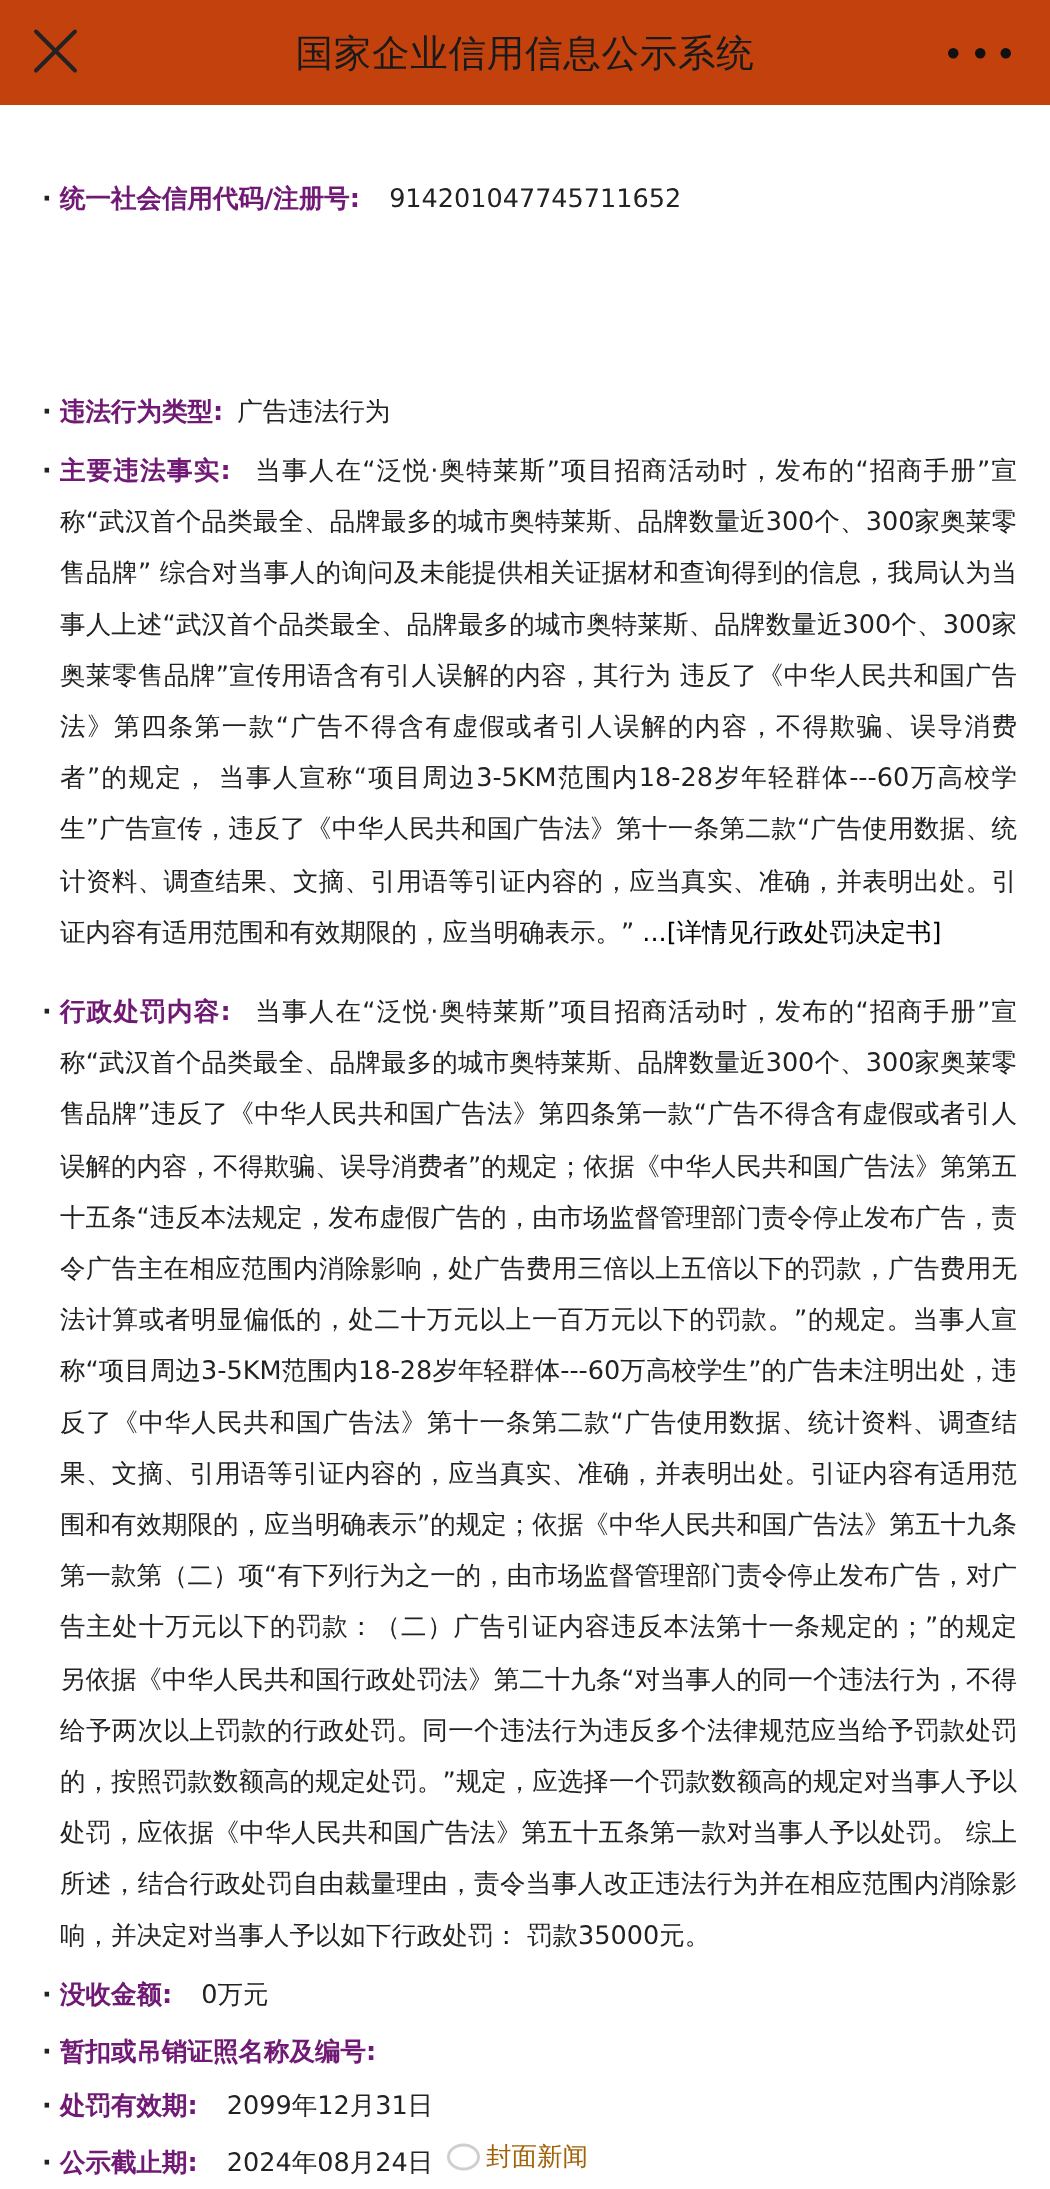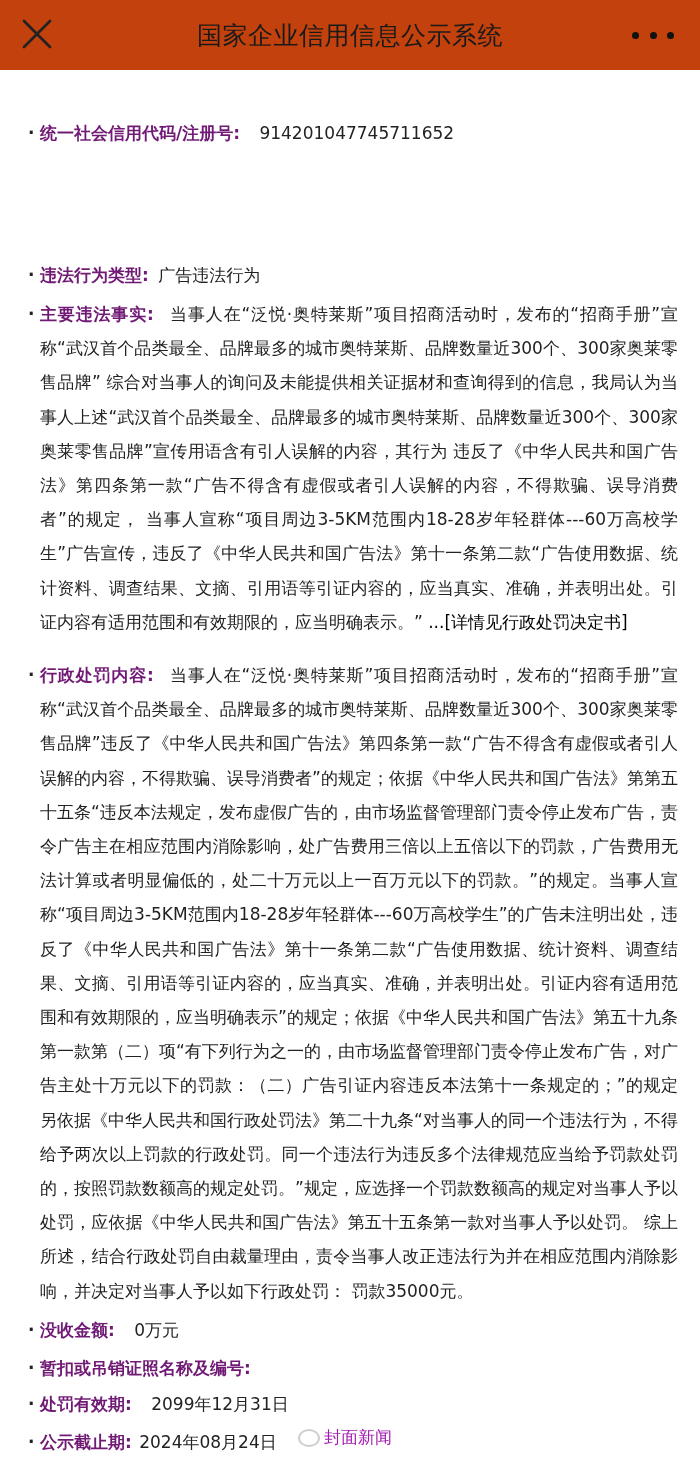--- a/index.html
+++ b/index.html
@@ -14,21 +14,21 @@
   .more-btn { position: absolute; right: 26px; top: 22px; width: 42px; height: 26px; display: flex; align-items: center; justify-content: space-between; cursor: pointer; }
   .more-btn span { width: 7px; height: 7px; border-radius: 50%; background: #111; display: block; }
   .content { position: absolute; left: 28px; top: 0; width: 650px; }
   .field { position: absolute; left: 0; width: 650px; font-size: 17px; line-height: 34.2px; }
   .bullet { position: absolute; left: 0; font-weight: bold; }
   .label { font-weight: bold; color: #701a75; }
   .value { color: #222; }
   .para { text-indent: 0; padding-left: 12px; text-align: justify; }
   .link { color: #000000; cursor: pointer; }
   .watermark {
-    position: absolute; left: 298px; top: 1426px; font-size: 17px; color: #a21caf;
+    position: absolute; left: 298px; top: 1426px; font-size: 17px; color: #a16207;
     display: flex; align-items: center; gap: 4px;
   }
   .watermark .wb { width: 22px; height: 18px; border: 2px solid #cfcfcf; border-radius: 50%; }
 </style>
 </head>
 <body>
 
 <div class="header">
   <div class="close-btn">
     <svg width="38" height="38" viewBox="0 0 38 38">
@@ -99,21 +99,21 @@
     <div class="para">
       <span class="label">处罚有效期:</span>
       <span class="value" style="margin-left:14px;">2099年12月31日</span>
     </div>
   </div>
 
   <div class="field" style="top:1425px;">
     <span class="bullet">·</span>
     <div class="para">
       <span class="label">公示截止期:</span>
-      <span class="value" style="margin-left:2px;">2024年08月24日</span>
+      <span class="value" style="margin-left:14px;">2024年08月24日</span>
     </div>
   </div>
 </div>
 
 <div class="watermark">
   <span class="wb"></span>
   <span>封面新闻</span>
 </div>
 
 </body></html>

